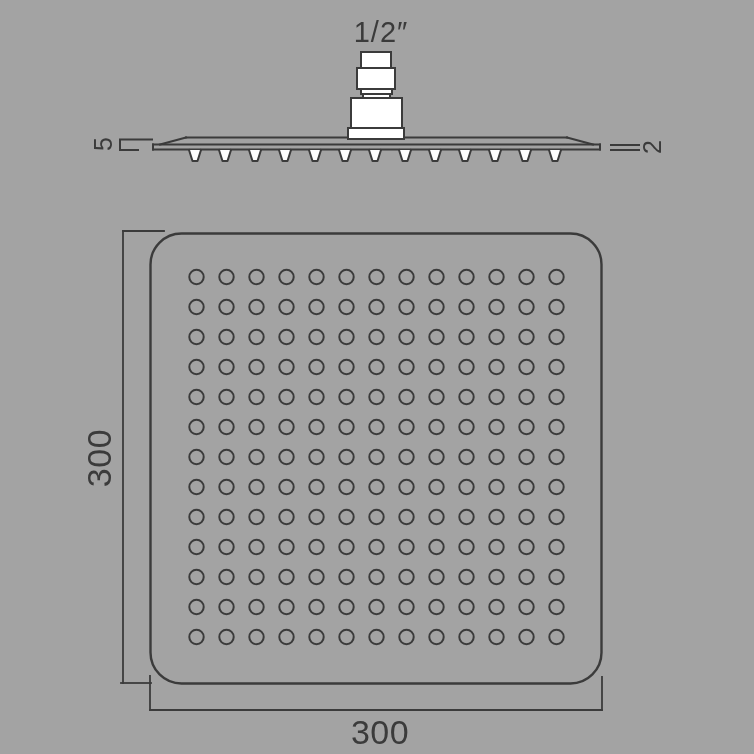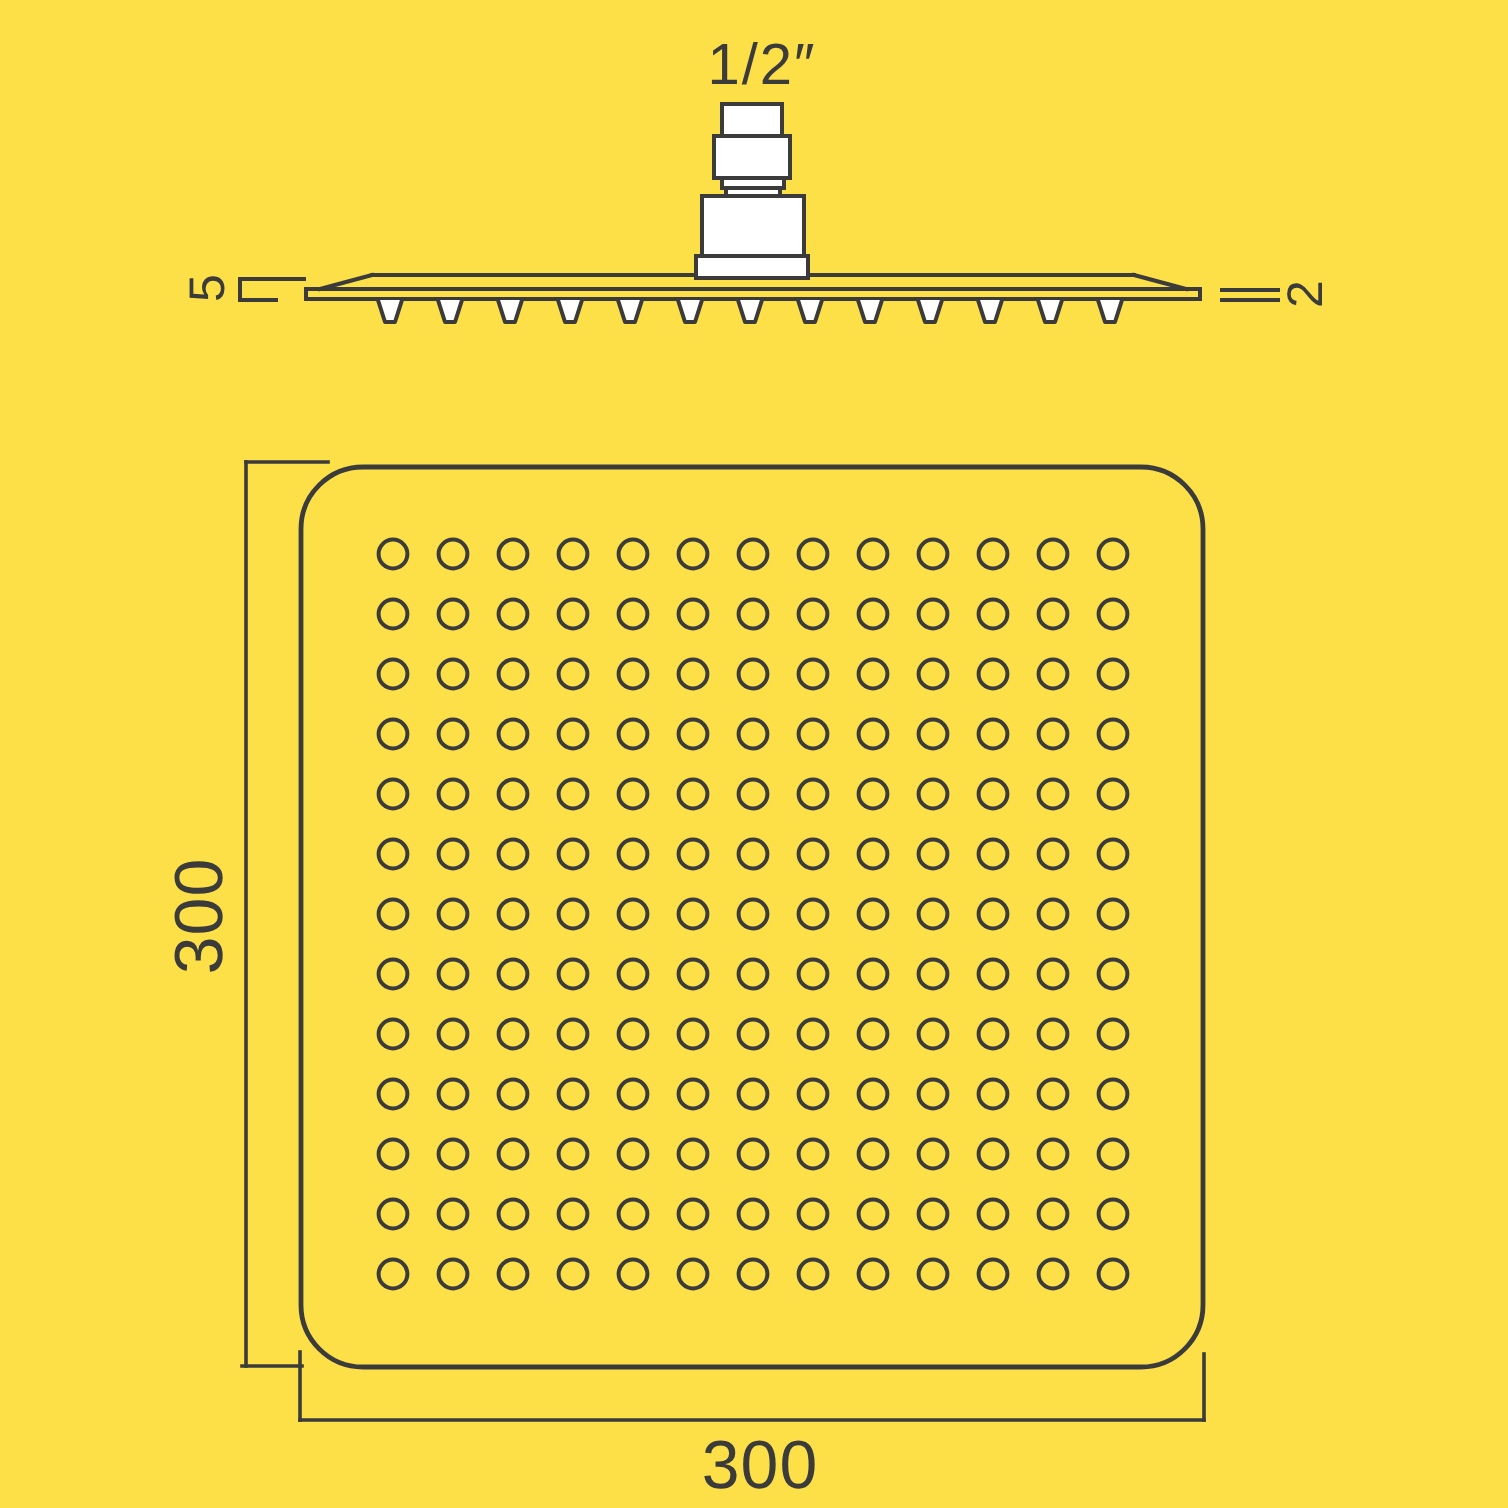--- a/index.html
+++ b/index.html
@@ -8,21 +8,21 @@
     background: #ffffff;
     width: 754px;
     height: 754px;
     overflow: hidden;
     font-family: "Liberation Sans", sans-serif;
   }
   .canvas {
     position: relative;
     width: 754px;
     height: 754px;
-    background: #fde047;
+    background: #a3a3a3;
     text-align: center;
   }
   svg { display: block; }
   svg text {
     font-family: "Liberation Sans", sans-serif;
     fill: currentColor;
   }
   .dim-label   { font-size: 34px; letter-spacing: 0.5px; }
   .small-label { font-size: 25px; }
   .conn-label  { font-size: 29px; letter-spacing: 1px; }

